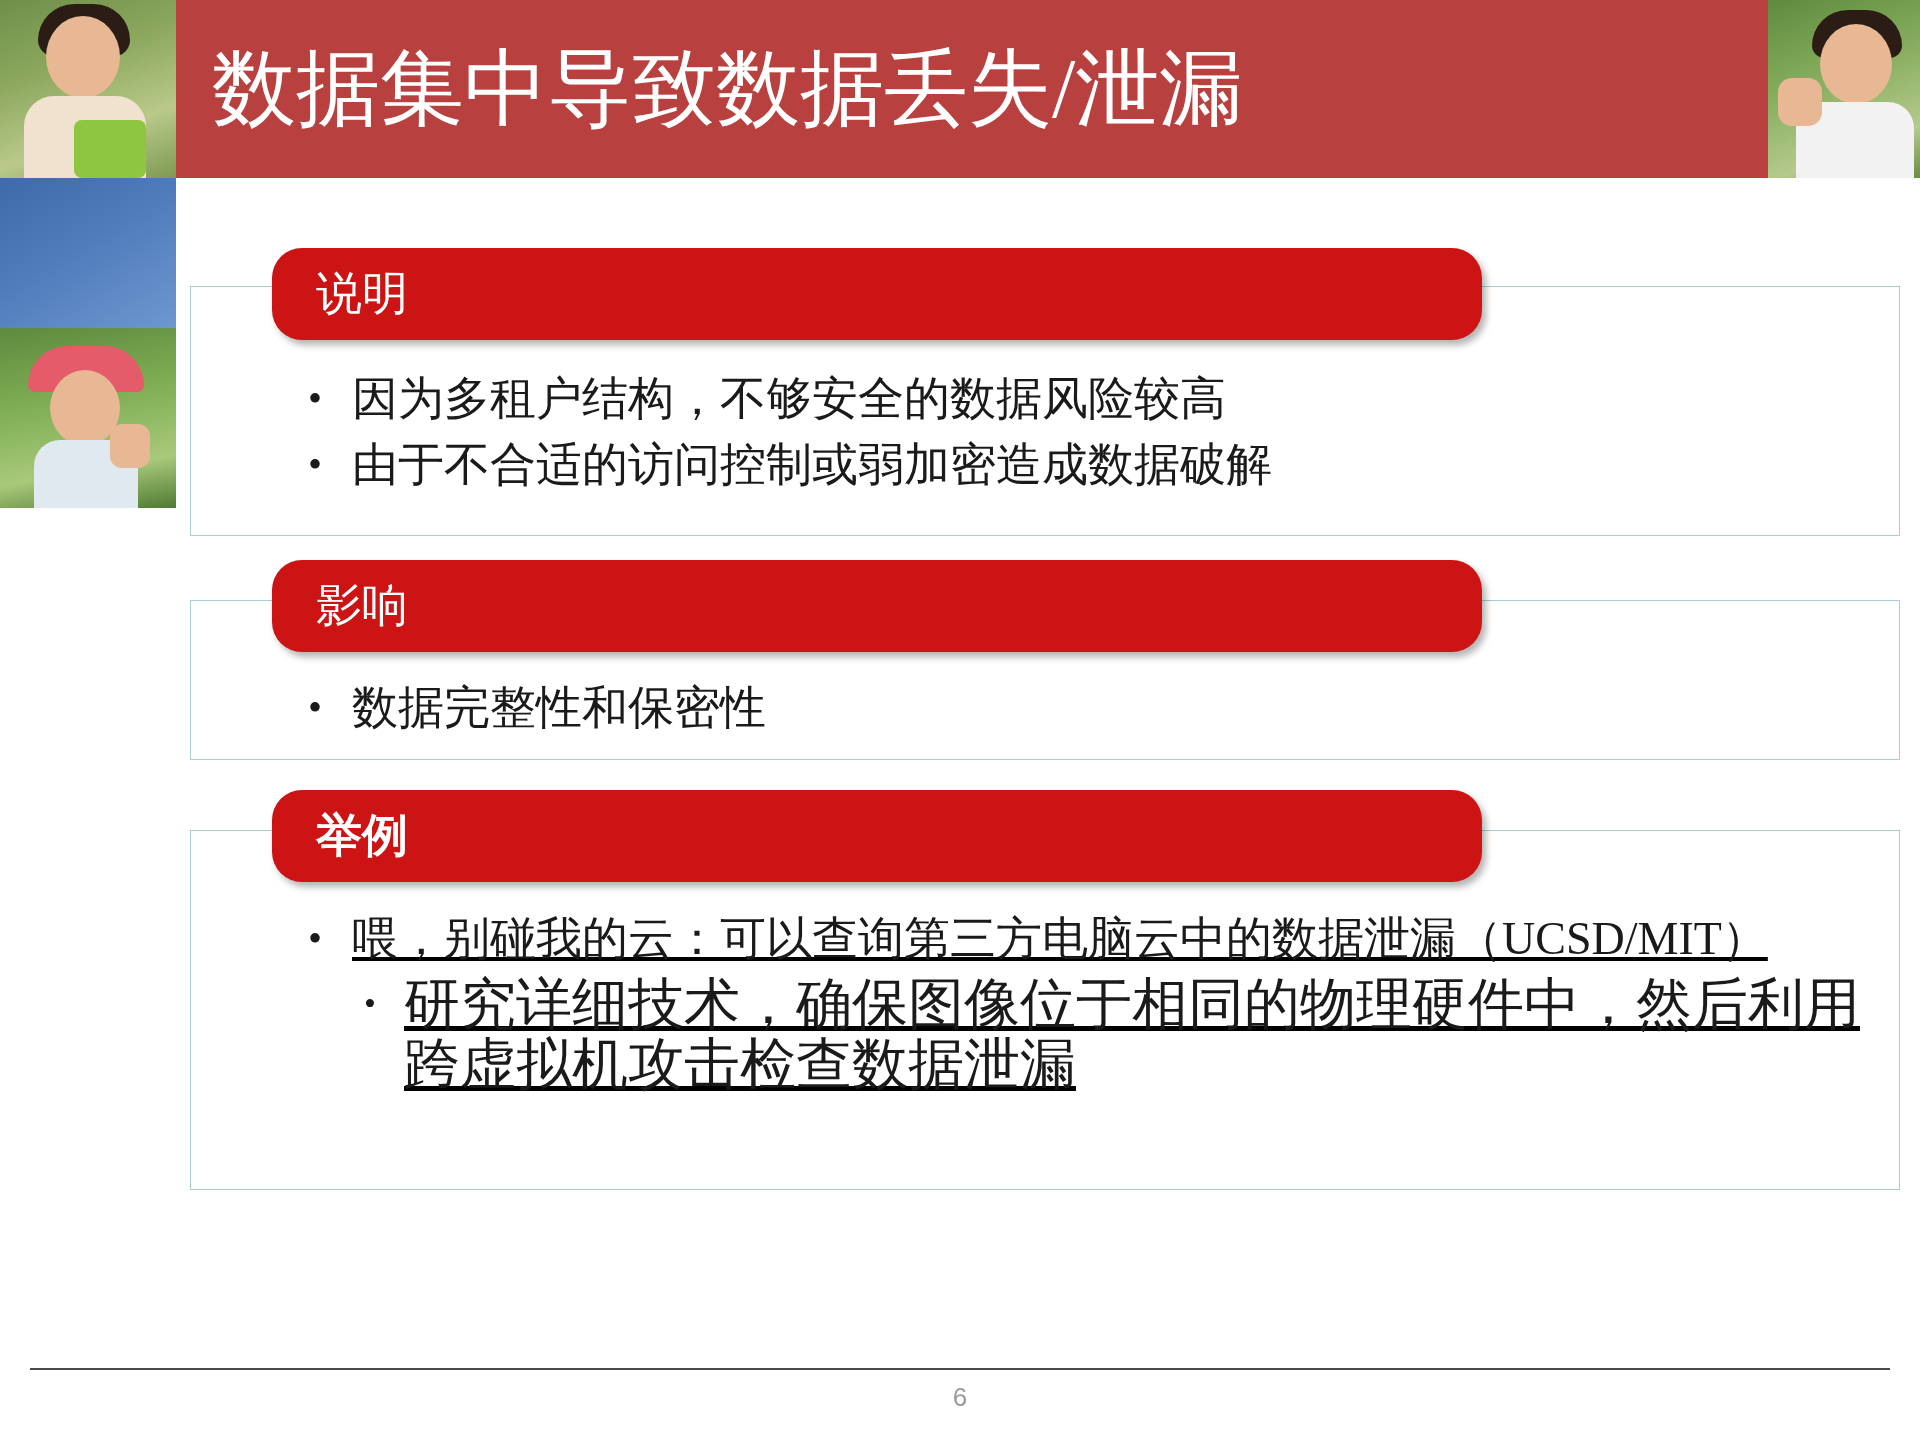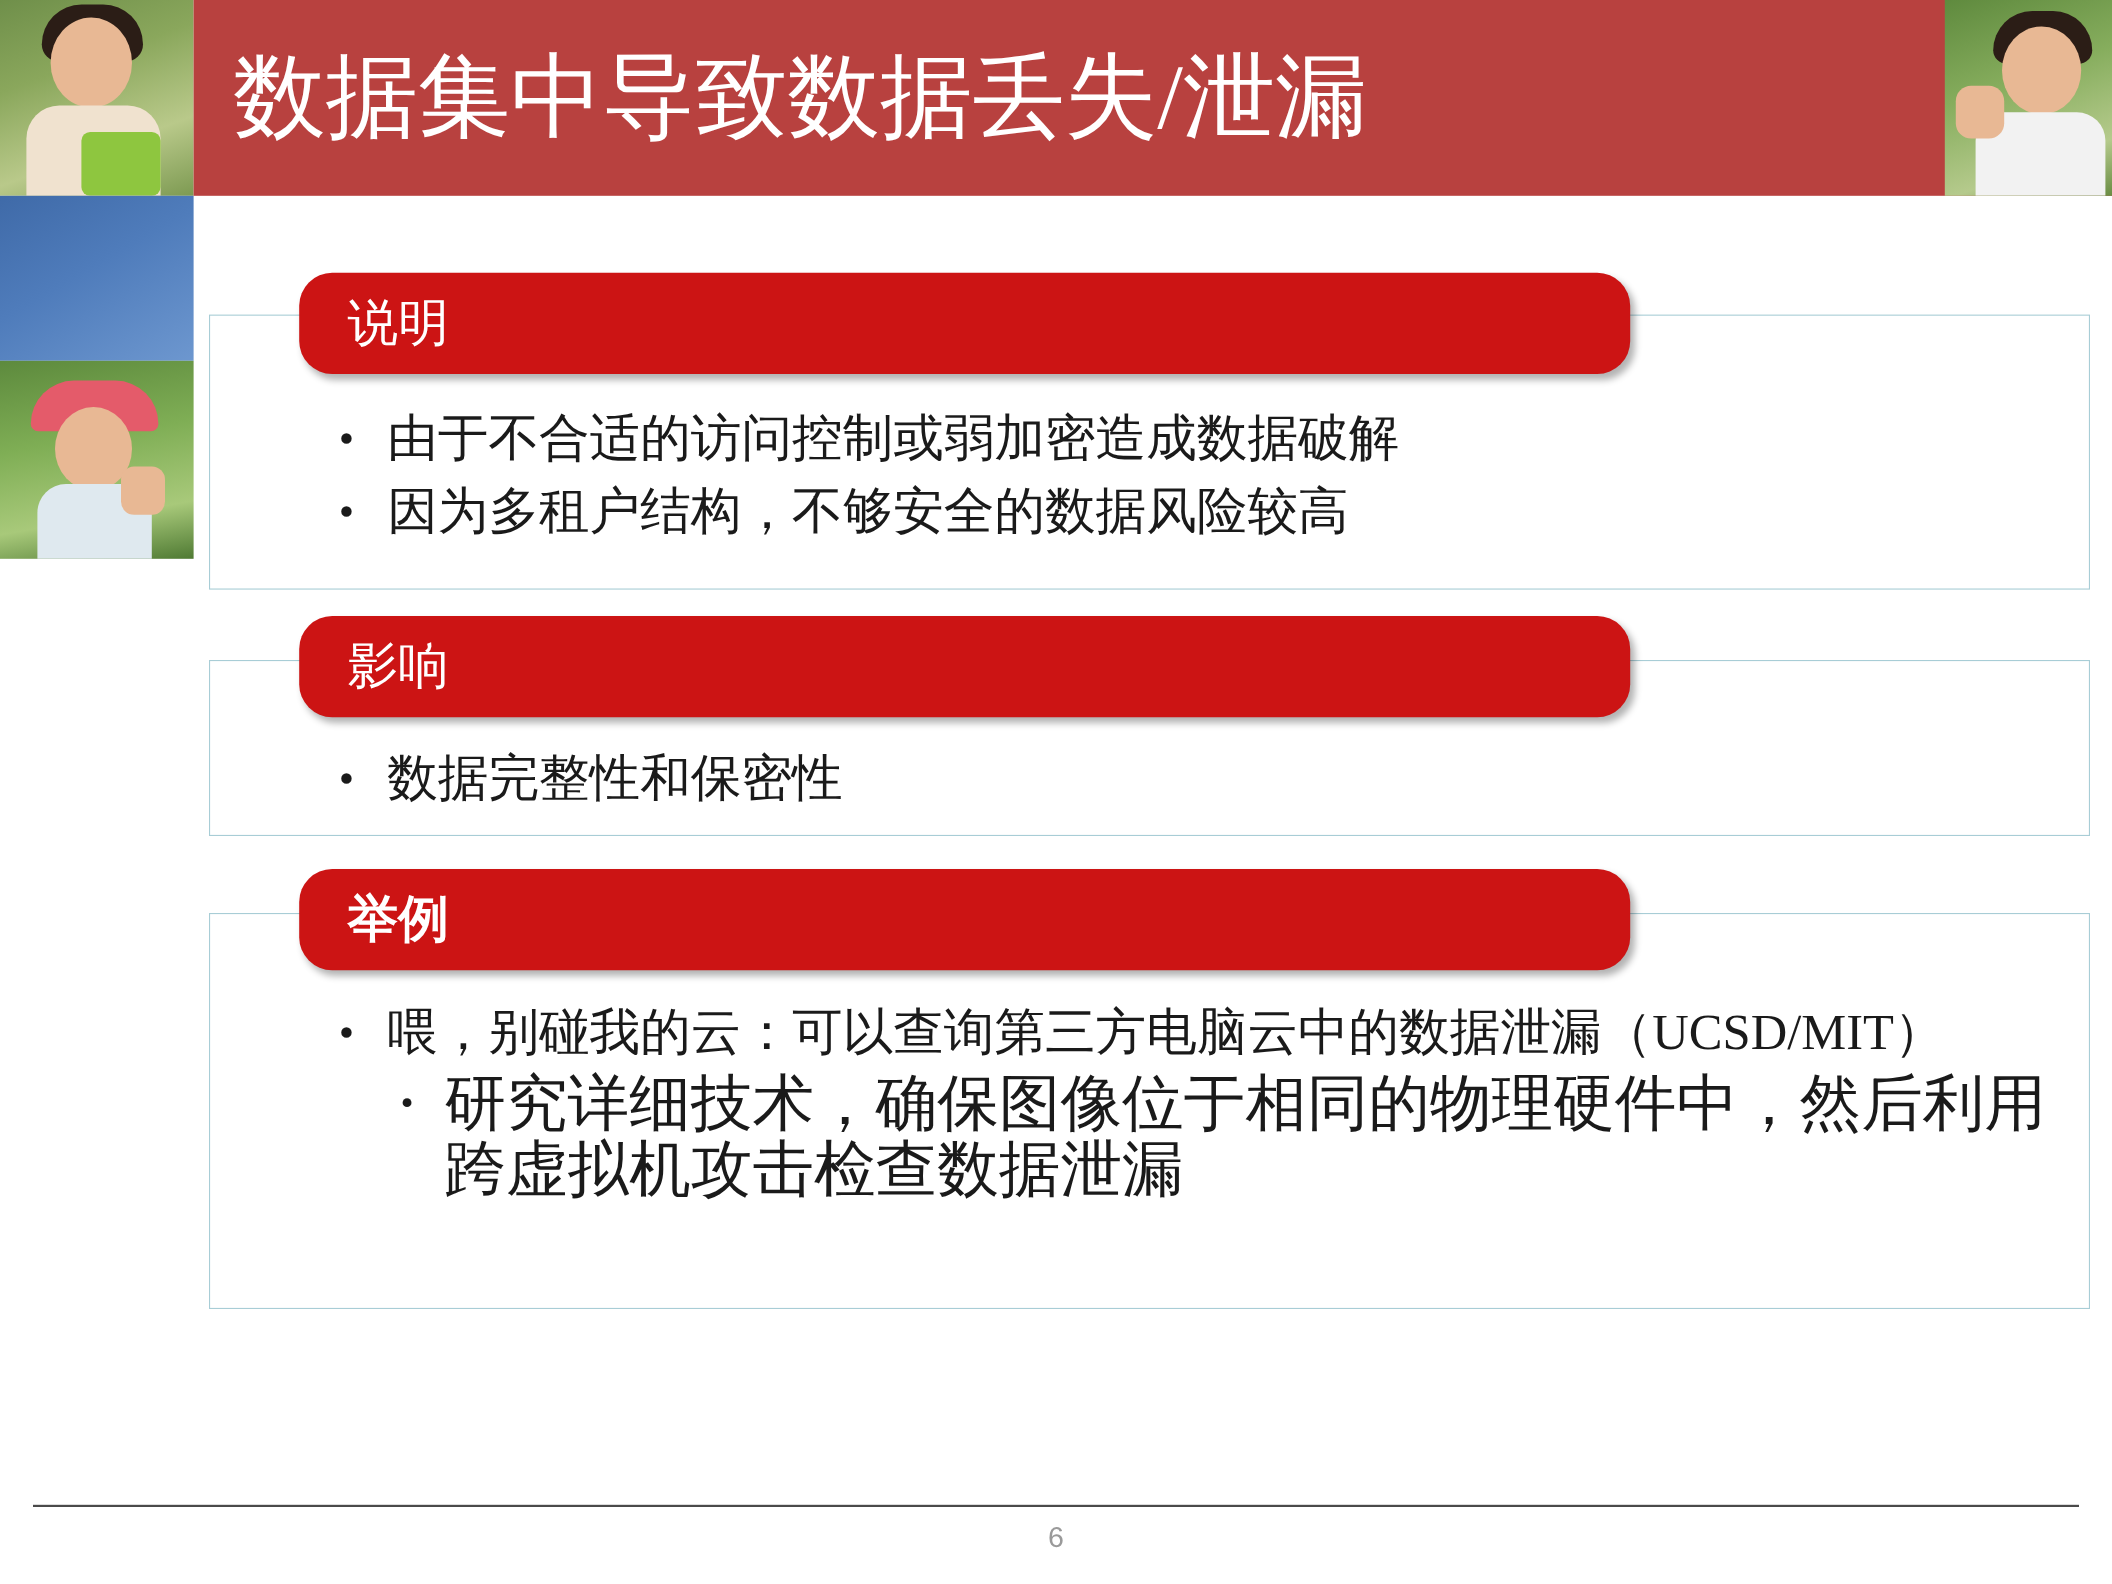--- a/index.html
+++ b/index.html
@@ -117,21 +117,21 @@
     white-space: nowrap;
   }
 
   .bullets {
     position: absolute;
     left: 300px;
     width: 1580px;
   }
   .bullets-1 { top: 368px; }
   .bullets-2 { top: 677px; }
-  .bullets-3 { top: 908px; }
+  .bullets-3 { top: 908px; text-decoration: underline; }
 
   .bullet {
     position: relative;
     padding-left: 52px;
     font-size: 46px;
     line-height: 62px;
     color: #1a1a1a;
     font-family: "Liberation Serif", "DejaVu Serif", serif;
     margin-bottom: 4px;
   }
@@ -202,22 +202,22 @@
     <div class="face hp-body"></div>
     <div class="face hp-hand"></div>
   </div>
 </div>
 
 <div class="block block-1"></div>
 <div class="tab tab-1">
   <span class="tab-label">说明</span>
 </div>
 <div class="bullets bullets-1">
+  <div class="bullet">因为多租户结构，不够安全的数据风险较高</div>
   <div class="bullet">由于不合适的访问控制或弱加密造成数据破解</div>
-  <div class="bullet">因为多租户结构，不够安全的数据风险较高</div>
 </div>
 
 <div class="block block-2"></div>
 <div class="tab tab-2">
   <span class="tab-label">影响</span>
 </div>
 <div class="bullets bullets-2">
   <div class="bullet">数据完整性和保密性</div>
 </div>
 

